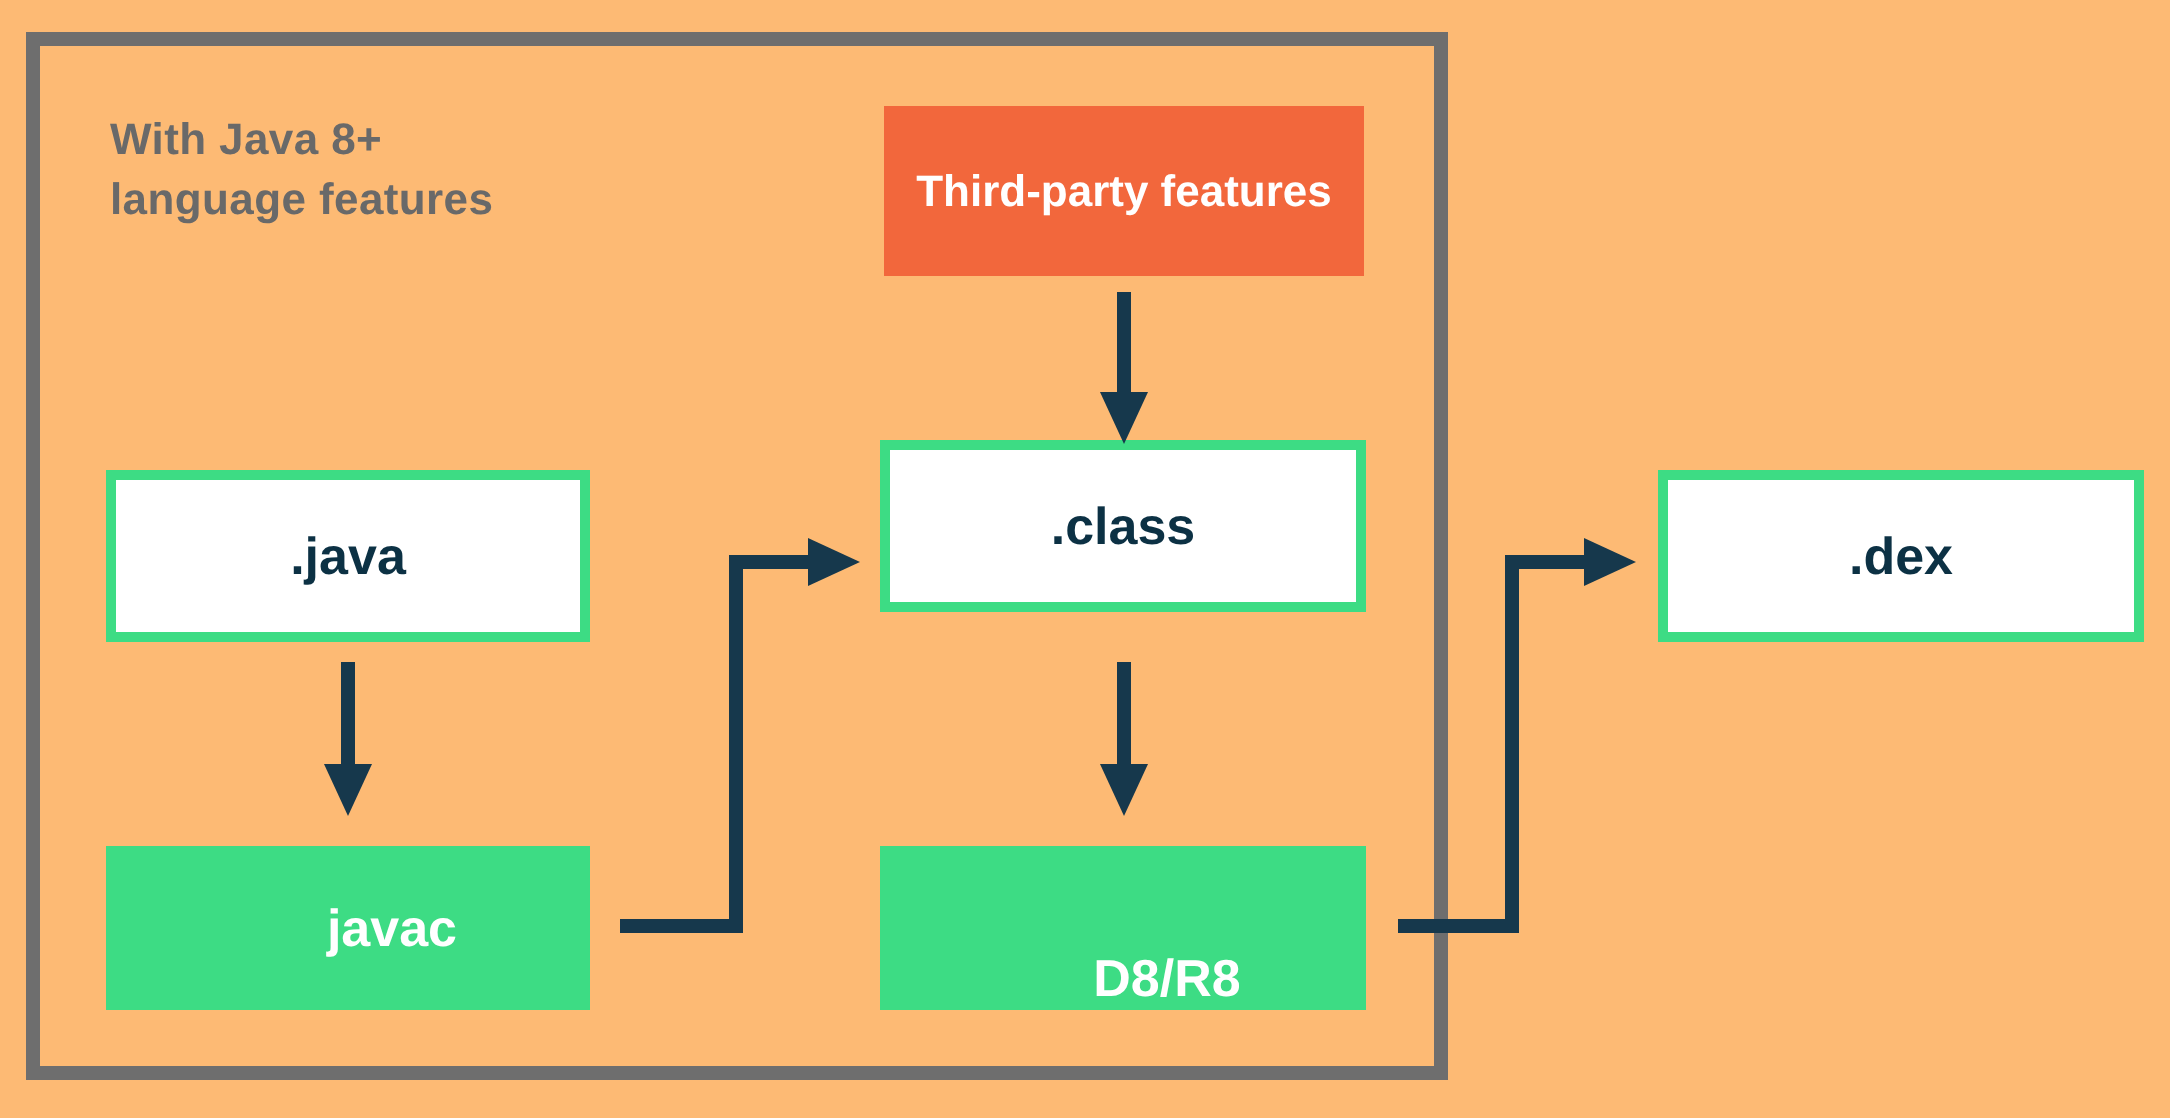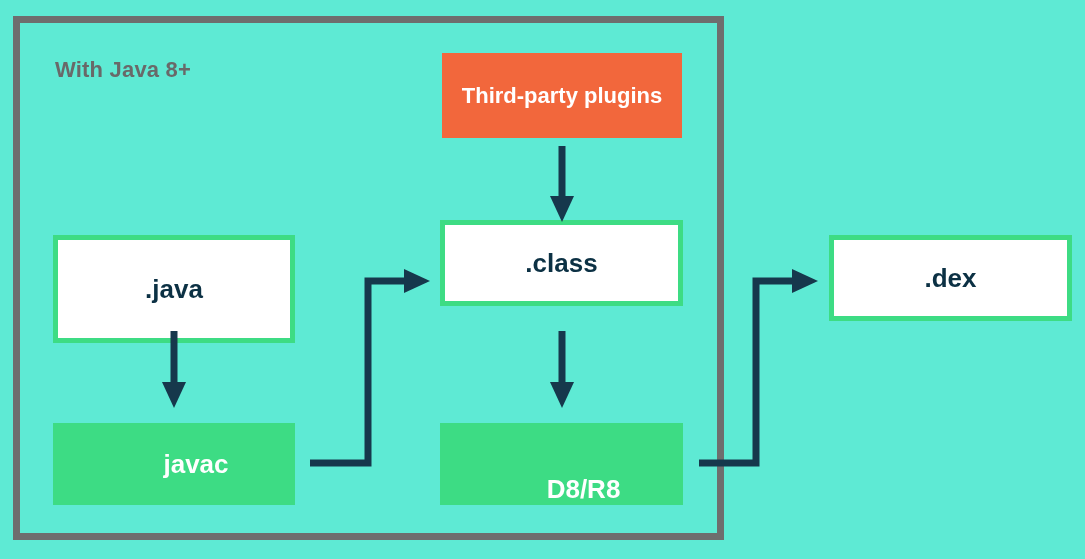--- a/index.html
+++ b/index.html
@@ -1,20 +1,20 @@
 <!DOCTYPE html>
 <html style="--green: #3DDC84; --orange: #F2673C; --navy: #16384C; --text_navy: #0C3144; --gray_border: #6E6E6E; --gray_text: #696969;"><head>
 <meta charset="utf-8">
 <style>
   html, body { margin: 0; padding: 0; background: #ffffff; }
   .stage {
     position: relative;
     width: 1085px;
     height: 559px;
-    background: #5eead4;
+    background: #fdba74;
     font-family: "Liberation Sans", sans-serif;
     overflow: hidden;
   }
   .frame {
     position: absolute;
     left: 13px; top: 16px;
     width: 711px; height: 524px;
     box-sizing: border-box;
     border: 7px solid var(--gray_border, #6E6E6E);
     background: transparent;
@@ -47,21 +47,21 @@
     color: #ffffff;
     font-size: 26px;
     padding-left: 44px;
   }
   .node.source {
     background: var(--orange, #F2673C);
     color: #ffffff;
     font-size: 22px;
   }
   .n-thirdparty { left: 442px; top: 53px;  width: 240px; height: 85px; }
-  .n-java       { left: 53px;  top: 235px; width: 242px; height: 108px; }
+  .n-java       { left: 53px;  top: 235px; width: 242px; height: 86px; }
   .n-class      { left: 440px; top: 220px; width: 243px; height: 86px; }
   .n-dex        { left: 829px; top: 235px; width: 243px; height: 86px; align-items: center; }
   .n-javac      { left: 53px;  top: 423px; width: 242px; height: 82px; }
   .n-d8r8       { left: 440px; top: 423px; width: 243px; height: 82px; align-items: flex-end; }
   .desugared {
     position: absolute;
     left: 829px; top: 192px;
     width: 243px;
     text-align: right;
     font-size: 21px;
@@ -86,24 +86,25 @@
 </style>
 </head>
 <body>
 
 <div class="stage">
 
   <div class="frame"></div>
 
   <div class="note">
     <div>With Java 8+</div>
+    <div>language features</div>
   </div>
 
   <div class="node source n-thirdparty">
-    <span>Third-party plugins</span>
+    <span>Third-party features</span>
   </div>
 
   <div class="node outlined n-java">
     <span>.java</span>
   </div>
 
   <div class="node outlined n-class">
     <span>.class</span>
   </div>
 

